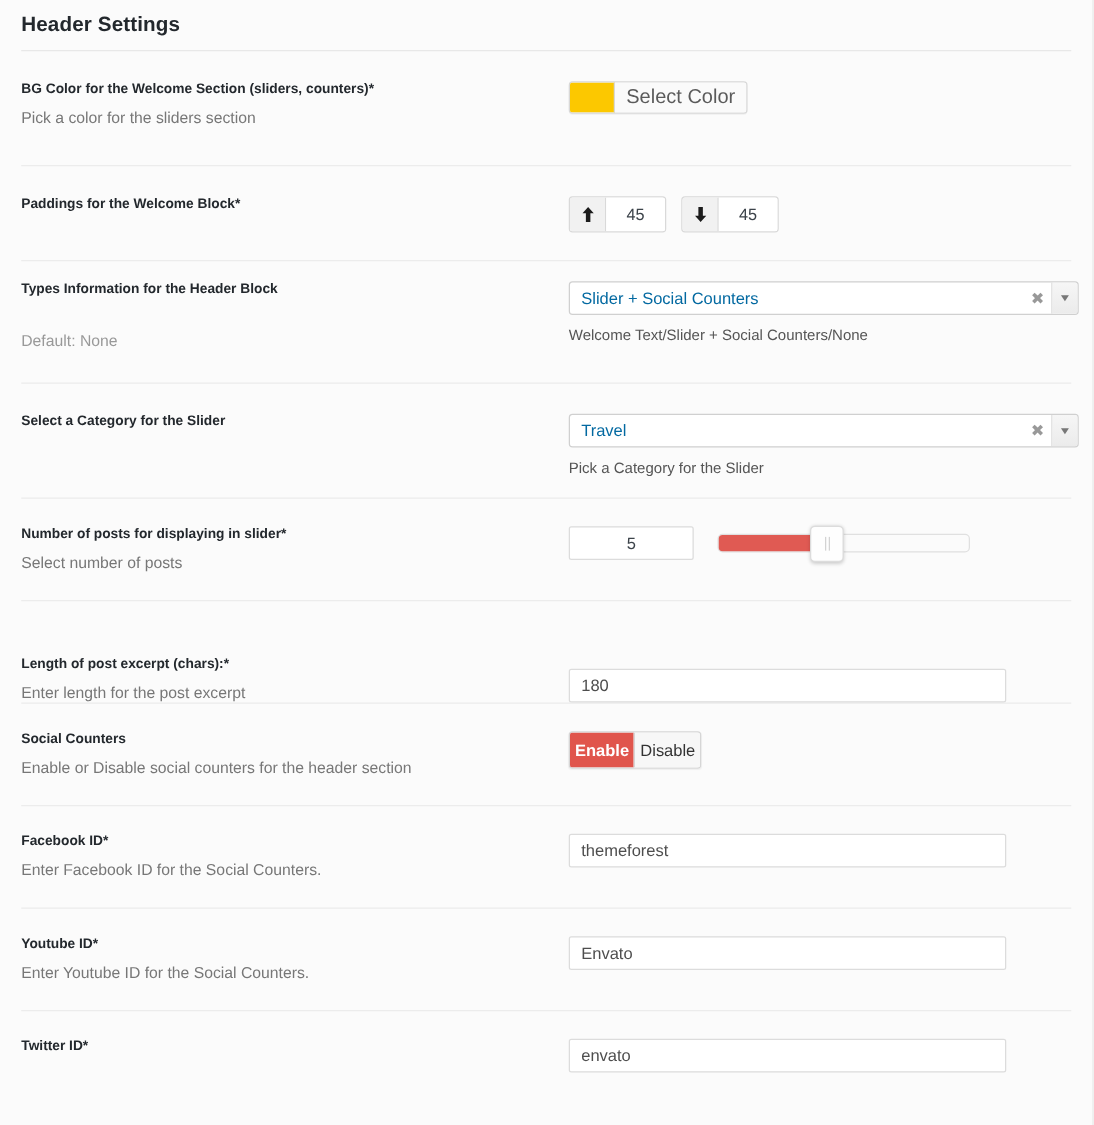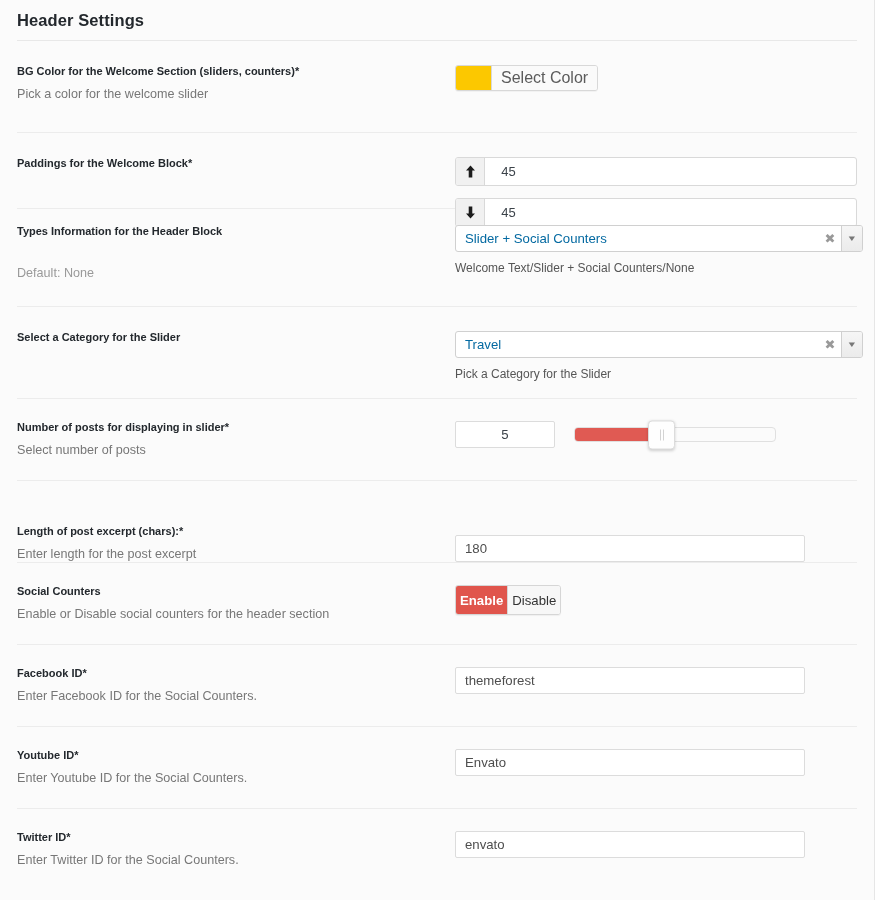--- a/index.html
+++ b/index.html
@@ -103,21 +103,21 @@
   .color-btn-label {
     display: flex; align-items: center;
     padding: 0 9px;
     font-size: 16px;
     color: #5b5b5b;
     background: #fafafa;
     white-space: nowrap;
   }
 
   
-  .spinners { display: flex; gap: 12px; flex-direction: column; }
+  .spinners { display: flex; gap: 12px; }
   .spinner {
     display: flex;
     height: 29px;
     border: 1px solid #d9d9d9;
     border-radius: 3px;
     background: #fff;
     overflow: hidden;
   }
   .spinner-btn {
     width: 29px;
@@ -264,21 +264,21 @@
 <div class="page">
 
   <div class="page-title">Header Settings</div>
   <div class="title-rule"></div>
 
   <div class="rows">
 
     <div class="row r-color">
       <div class="row-left">
         <div class="field-label">BG Color for the Welcome Section (sliders, counters)*</div>
-        <div class="field-desc">Pick a color for the welcome slider</div>
+        <div class="field-desc">Pick a color for the sliders section</div>
       </div>
       <div class="row-right">
         <div class="color-picker">
           <div class="color-swatch" style="background: rgb(252, 200, 0);"></div>
           <div class="color-btn-label">Select Color</div>
         </div>
       </div>
     </div>
 
     <div class="row r-padding">
@@ -398,21 +398,20 @@
         <div class="field-desc">Enter Youtube ID for the Social Counters.</div>
       </div>
       <div class="row-right">
         <div class="text-input input-w350">Envato</div>
       </div>
     </div>
 
     <div class="row r-tw">
       <div class="row-left">
         <div class="field-label">Twitter ID*</div>
-        <div class="field-desc">Enter Twitter ID for the Social Counters.</div>
       </div>
       <div class="row-right">
         <div class="text-input input-w350">envato</div>
       </div>
     </div>
 
   </div>
 </div>
 
 </body></html>

